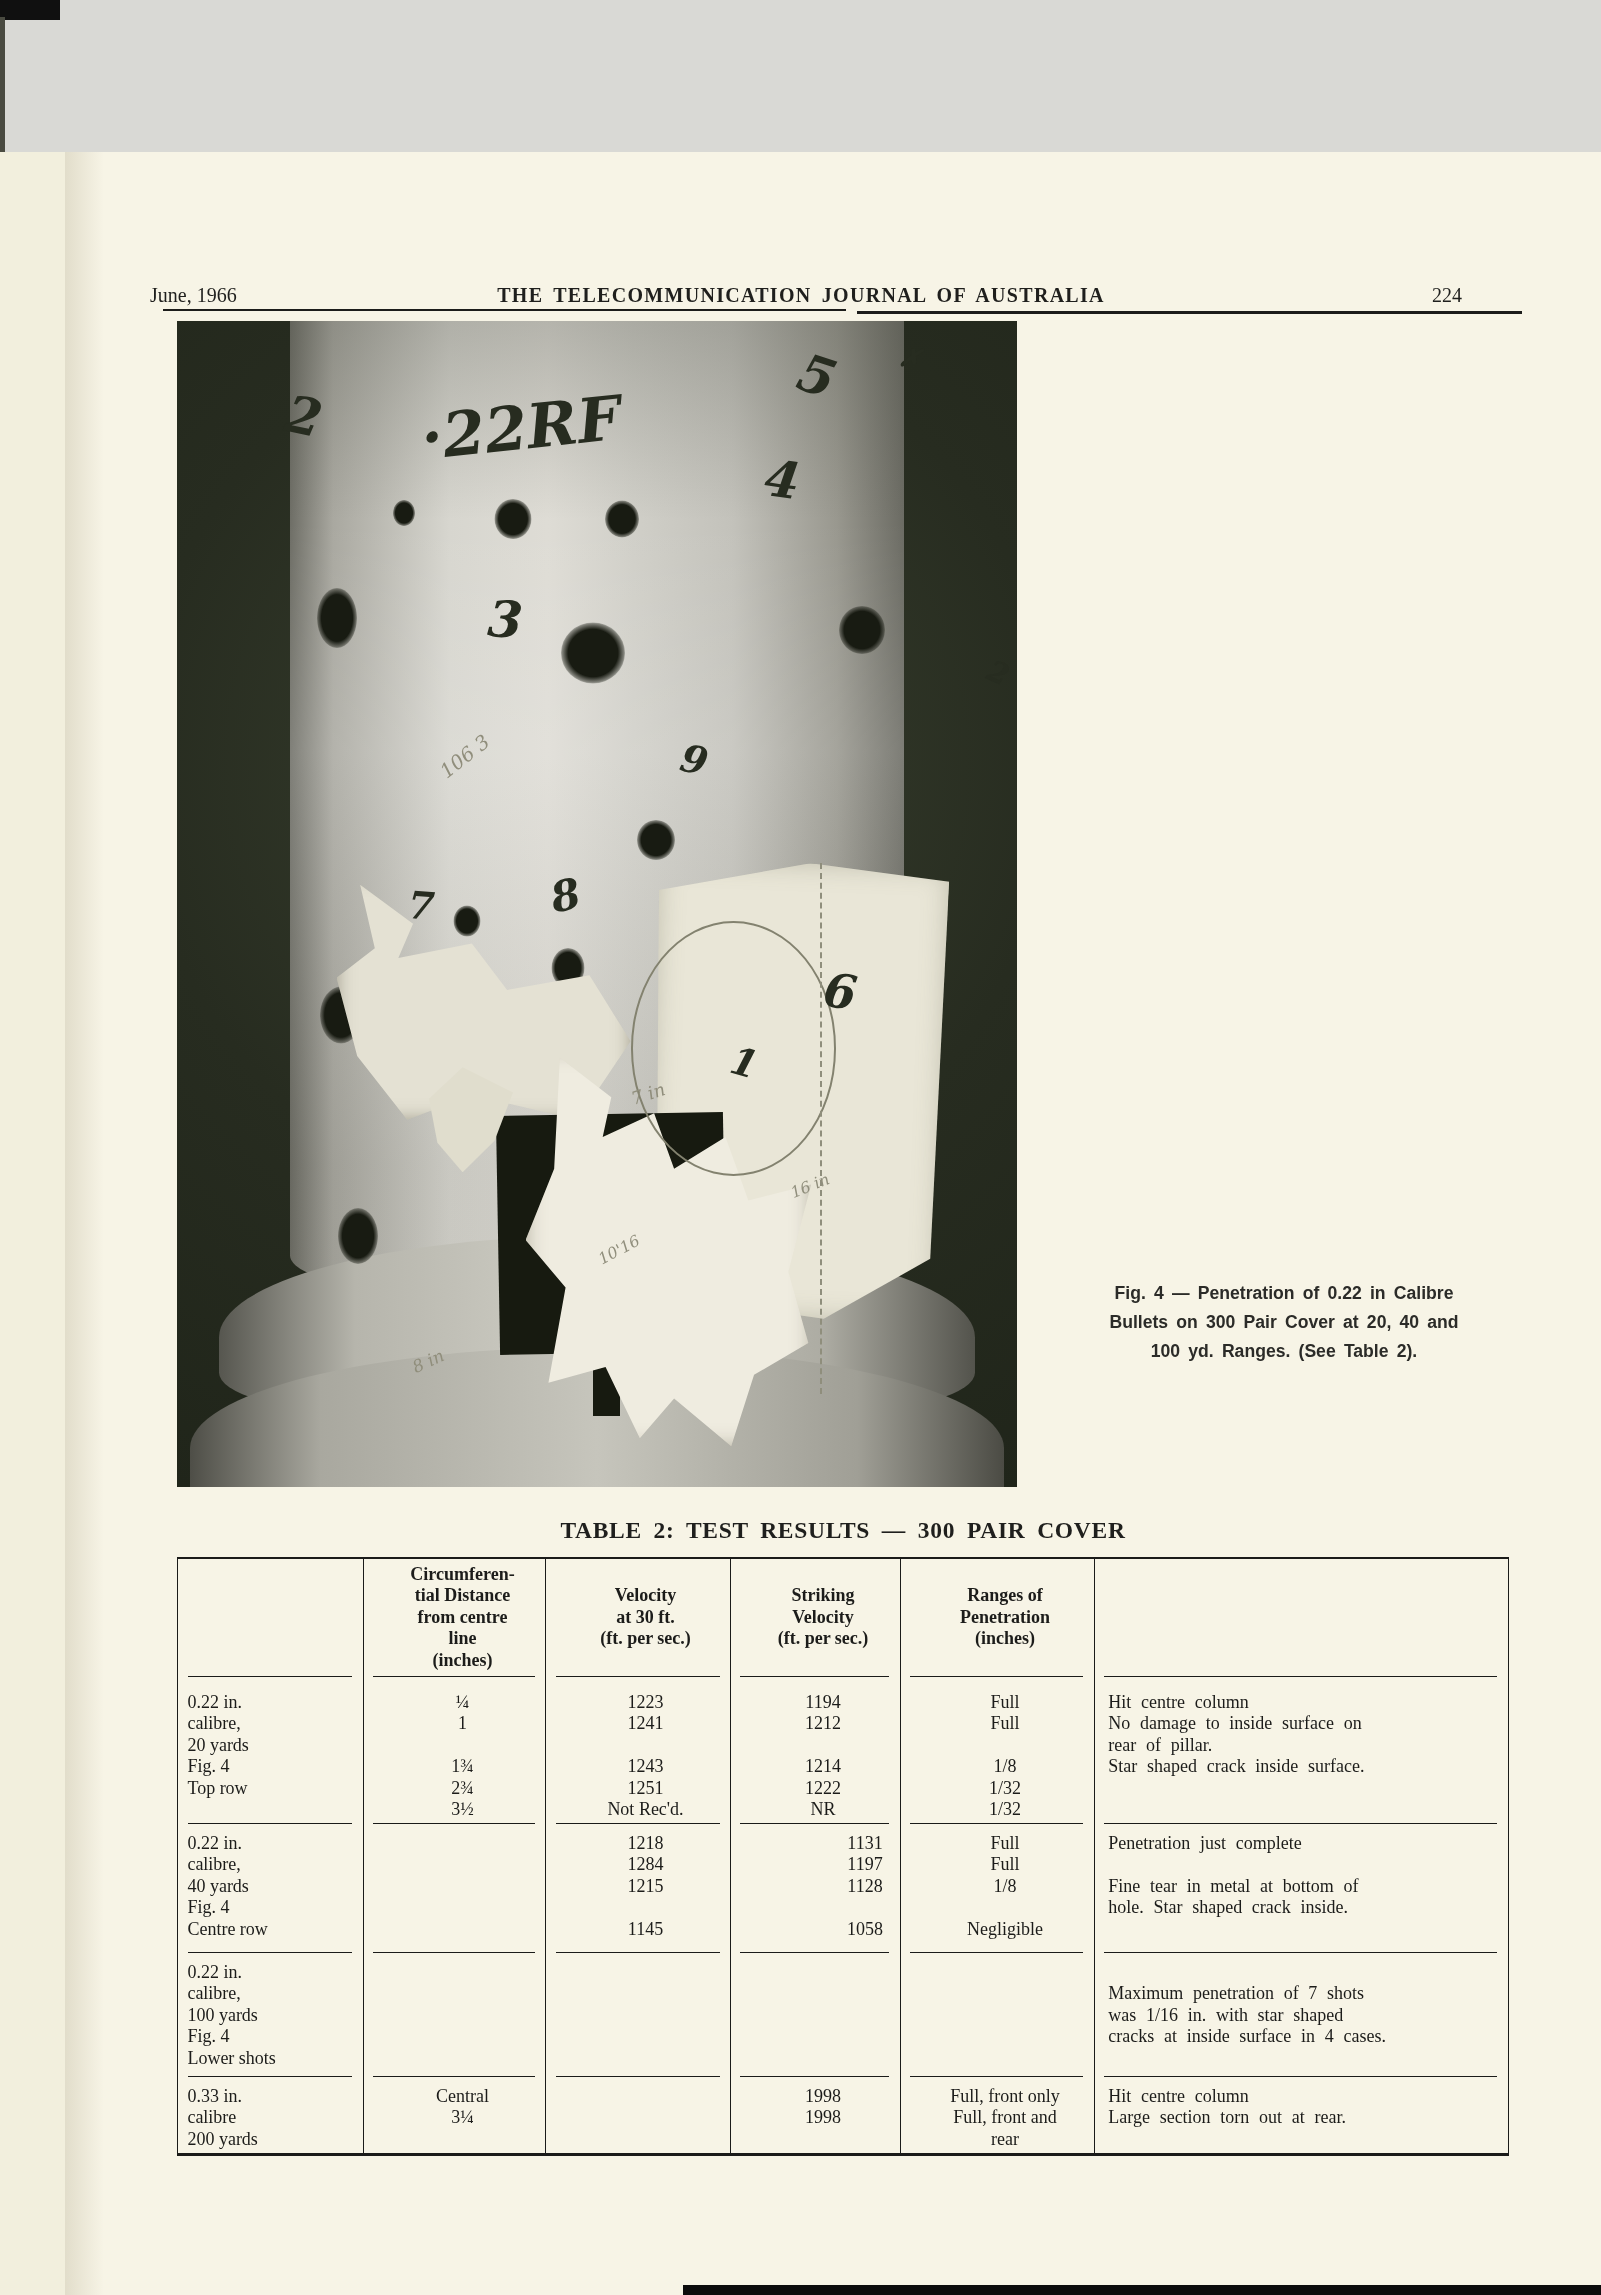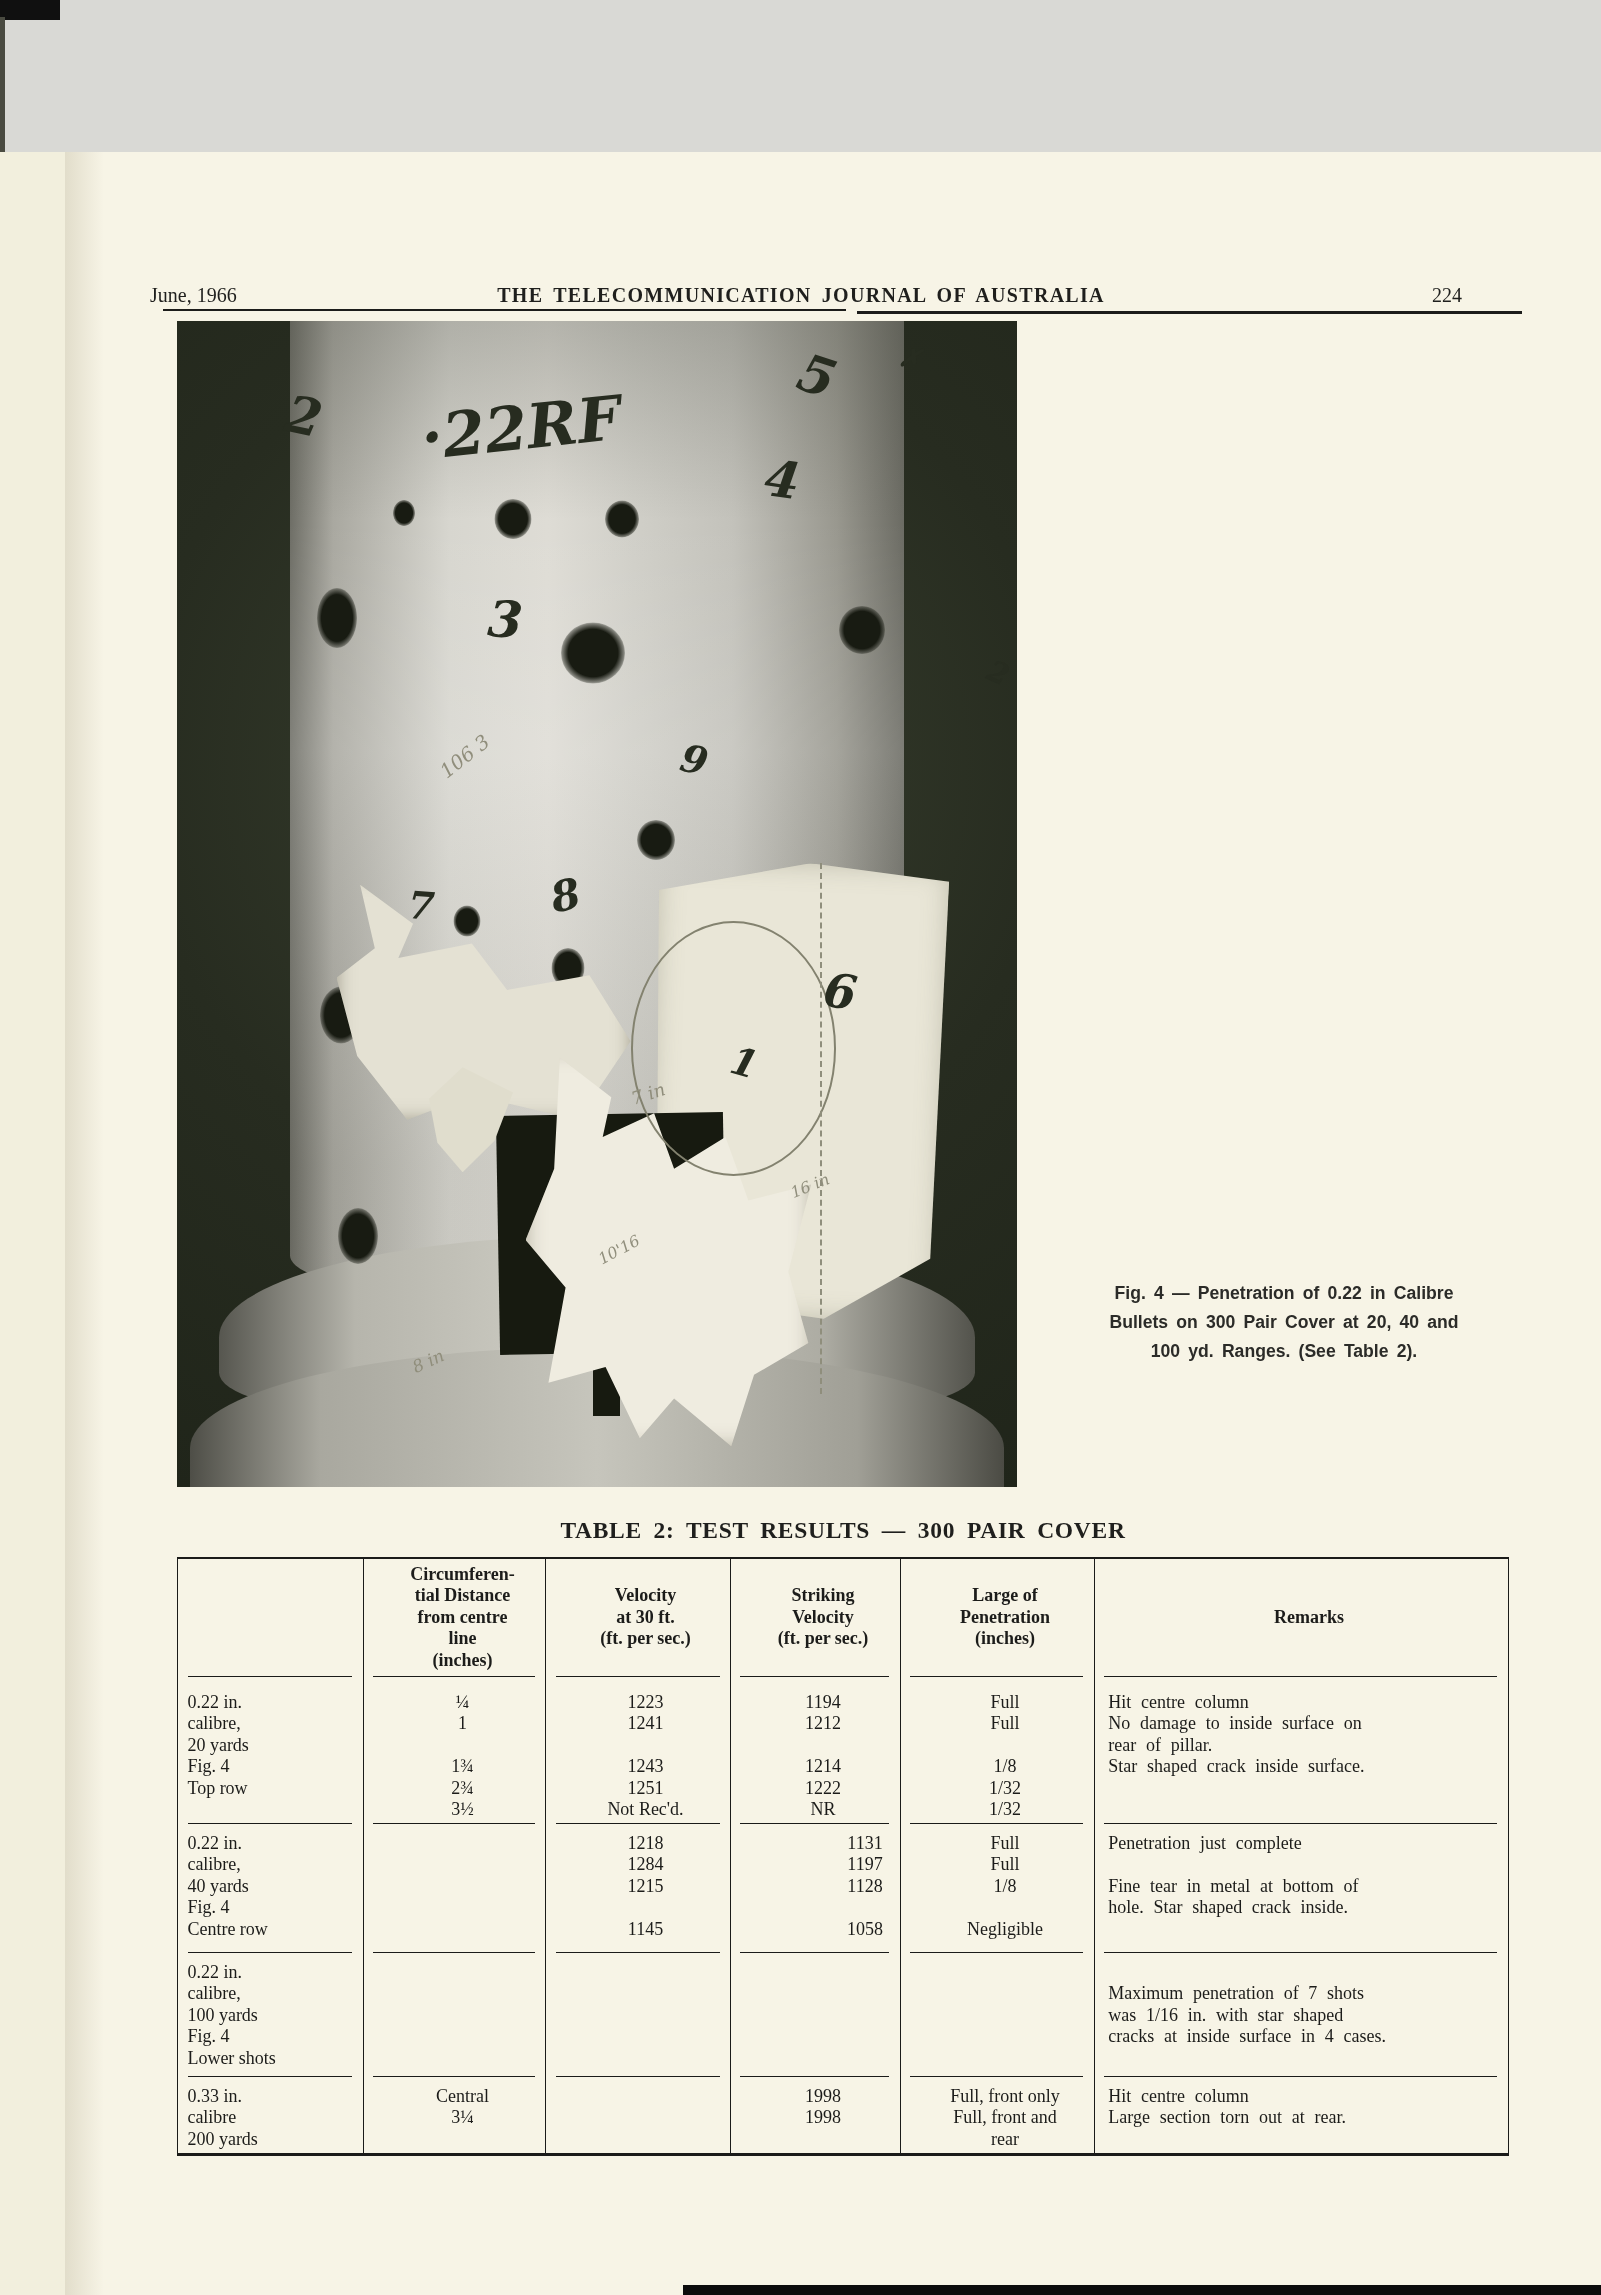--- a/index.html
+++ b/index.html
@@ -180,24 +180,23 @@
 tial Distance
 from centre
 line
 (inches)</div>
   <div class="hcell" style="left:545px;top:1559px;width:185px;height:117px;">Velocity
 at 30 ft.
 (ft. per sec.)</div>
   <div class="hcell" style="left:730px;top:1559px;width:170px;height:117px;">Striking
 Velocity
 (ft. per sec.)</div>
-  <div class="hcell" style="left:900px;top:1559px;width:194px;height:117px;">Large of
+  <div class="hcell" style="left:900px;top:1559px;width:194px;height:117px;">Ranges of
 Penetration
 (inches)</div>
-  <div class="hcell" style="left:1094px;top:1559px;width:414px;height:117px;">Remarks</div>
 
   <div class="cell c-label" style="left:177px;top:1684px;width:185px;height:140px;">0.22 in.
 calibre,
 20 yards
 Fig. 4
 Top row</div>
   <div class="cell c-num" style="left:363px;top:1684px;width:183px;height:140px;">¼
 1
 
 1¾

